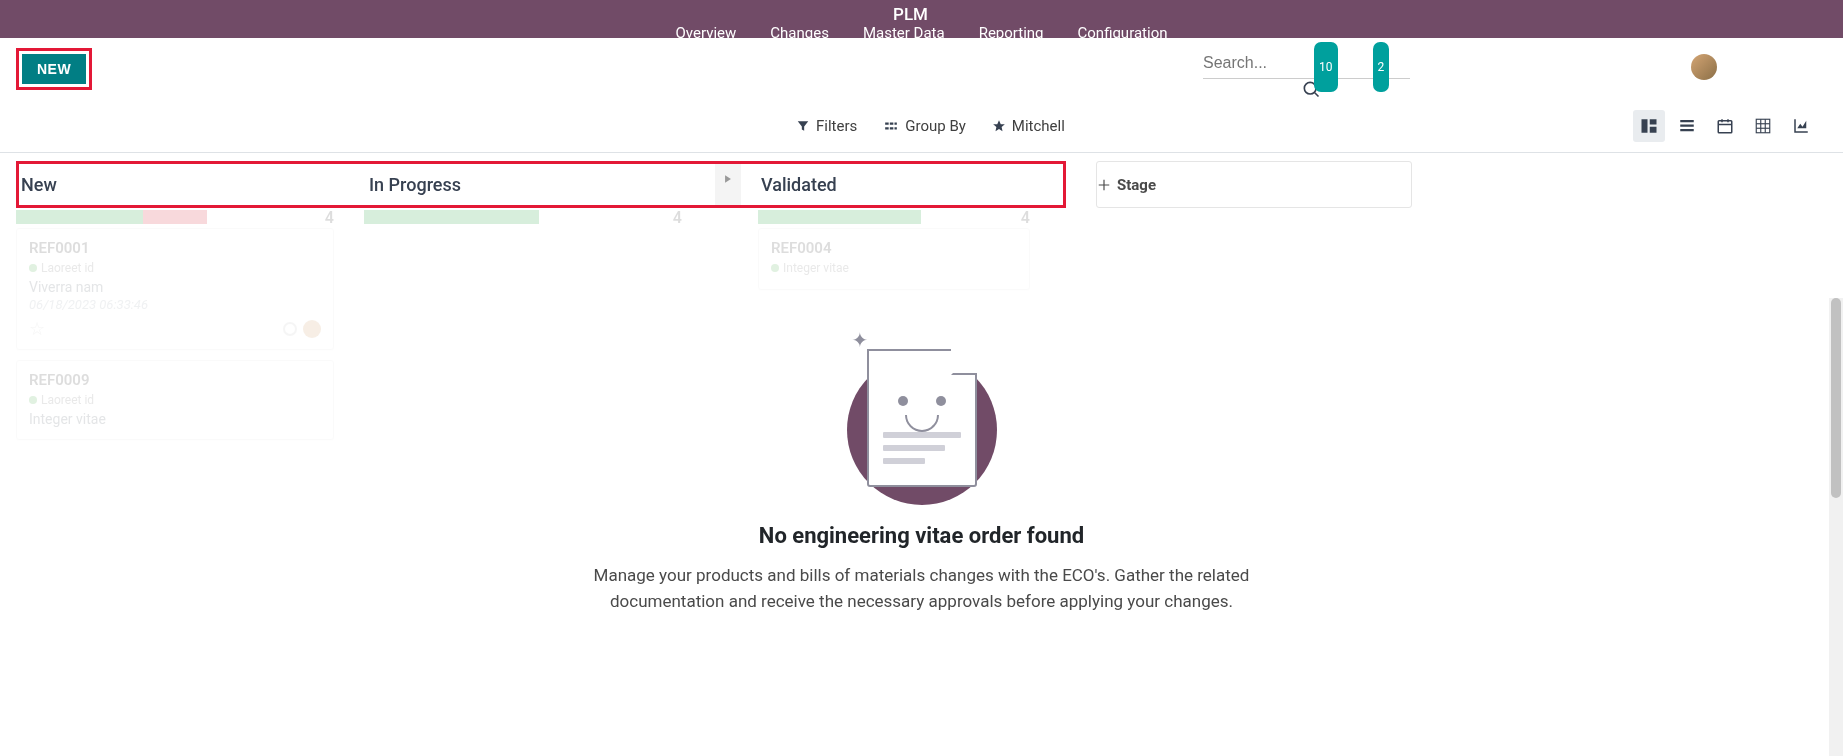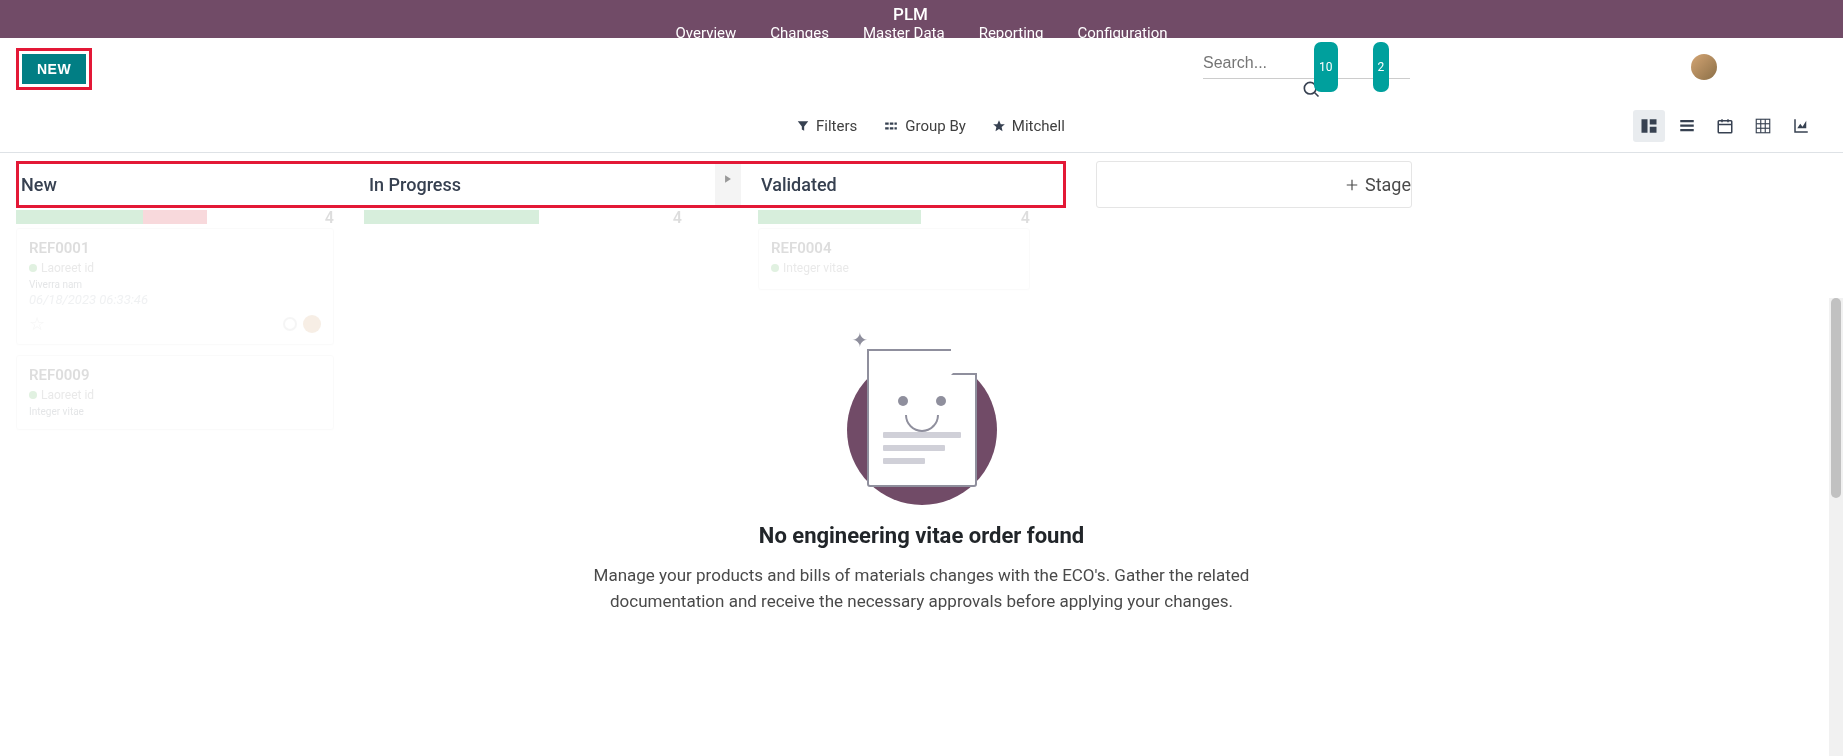--- a/index.html
+++ b/index.html
@@ -141,27 +141,27 @@
   padding-top: 10px;
   color: #aaa;
 }
 .add-stage-col {
   margin-left: 30px;
   width: 316px;
   padding: 10px 0;
   text-align: center;
   border: 1px solid #e5e5e5;
   border-radius: 3px;
-  font-size: 18px;
-  font-weight: 400;
+  font-size: 15px;
+  font-weight: 700;
   cursor: pointer;
   color: #4a4a4a;
   display: flex;
   align-items: center;
-  justify-content: flex-end;
+  justify-content: flex-start;
   gap: 6px;
 }
 
 
 .ghost-columns {
   display: flex;
   padding: 0 16px;
   gap: 0;
   opacity: 0.18;
   position: relative;
@@ -183,21 +183,21 @@
   border-radius: 3px;
   padding: 10px 12px;
   margin-bottom: 10px;
   box-shadow: 0 1px 2px rgba(0,0,0,0.05);
 }
 .ghost-card .ref { font-weight: 600; color: #4a4a4a; font-size: 15px; }
 .ghost-card .tag-row { display: flex; align-items: center; gap: 4px; margin: 4px 0; font-size: 12px; color: #888; }
 .tag-dot { width: 8px; height: 8px; border-radius: 50%; }
 .tag-dot.green { background: #5cb85c; }
 .tag-dot.yellow { background: #f0ad4e; }
-.ghost-card .line { color: #6c757d; font-size: 10px; margin: 2px 0; }
+.ghost-card .line { color: #6c757d; font-size: 14px; margin: 2px 0; }
 .ghost-card .date { color: #adb5bd; font-style: italic; font-size: 13px; }
 .ghost-card .footer { display: flex; align-items: center; margin-top: 6px; }
 .star-empty { color: #ccc; font-size: 18px; }
 .star-fill { color: #f0ad4e; font-size: 18px; }
 .mini-circle { width: 14px; height: 14px; border-radius: 50%; border: 2px solid #ccc; margin-left: auto; margin-right: 6px; }
 .mini-avatar { width: 18px; height: 18px; border-radius: 50%; background: #d4a574; }
 
 
 .empty-state {
   position: absolute;

